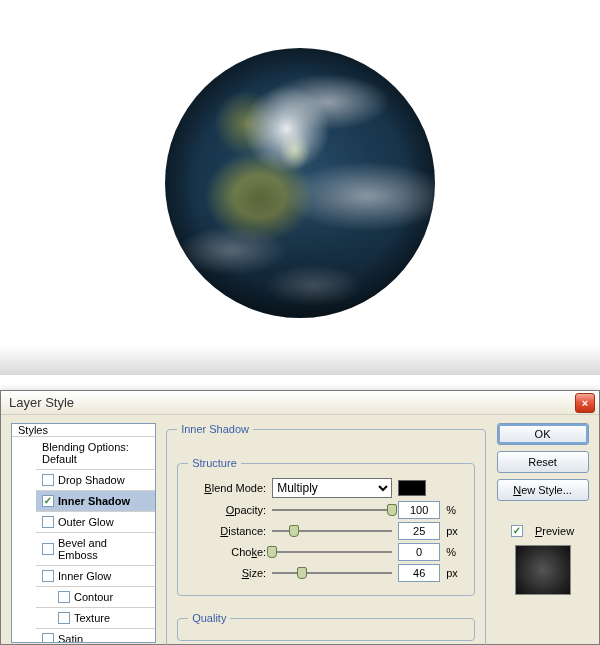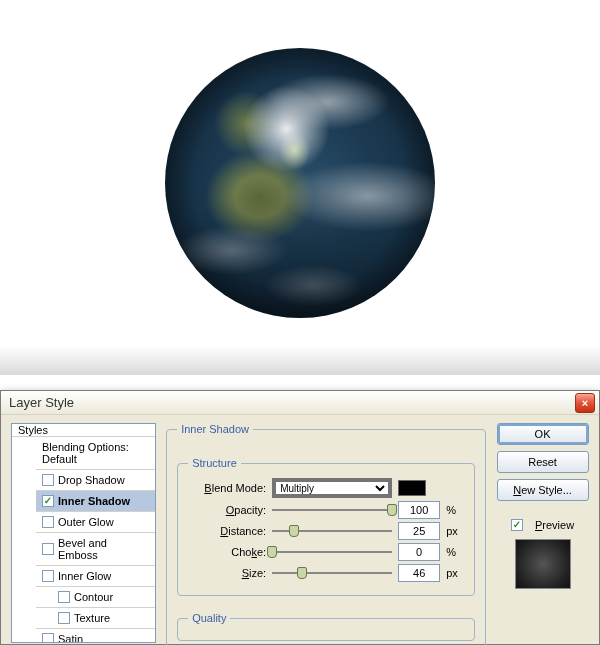--- a/index.html
+++ b/index.html
@@ -164,22 +164,22 @@
       margin: 3px 0;
     }
     .row .lbl {
       width: 78px;
       text-align: right;
     }
     .row .lbl u { text-decoration: underline; }
     select.bm {
       width: 120px;
       height: 20px;
-      border: 4px solid #737373;
-      font-size: 10px;
+      border: 1px solid #737373;
+      font-size: 12px;
       background: #fff;
     }
     .swatch {
       width: 28px; height: 16px;
       background: #000;
       border: 1px solid #666;
     }
     .slider {
       width: 120px; height: 12px;
       position: relative;
@@ -246,21 +246,21 @@
       cursor: pointer;
       text-align: center;
     }
     .win-btn.default {
       box-shadow: 0 0 0 2px #7ba7d8 inset;
     }
     .preview-chk {
       display: flex;
       align-items: center;
       gap: 12px;
-      margin-top: 12px;
+      margin-top: 18px;
     }
     .preview-swatch {
       width: 56px; height: 50px;
       border: 1px solid #888;
       background: radial-gradient(circle at 50% 50%, #555 0%, #222 70%, #111 100%);
       margin-top: 2px;
     }
   </style>
 </head>
 <body>

